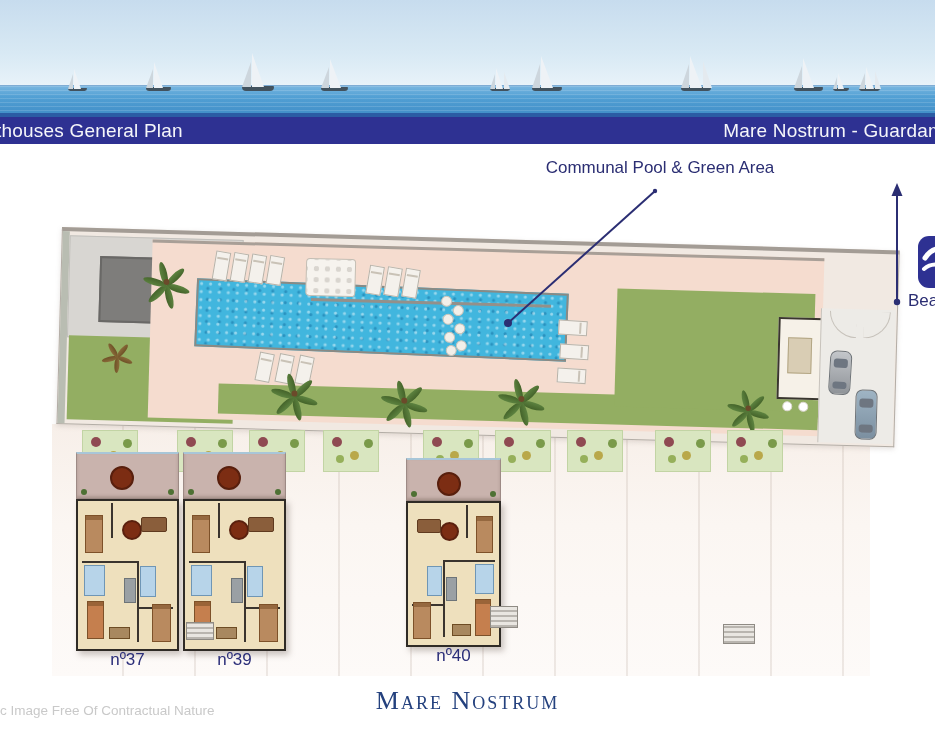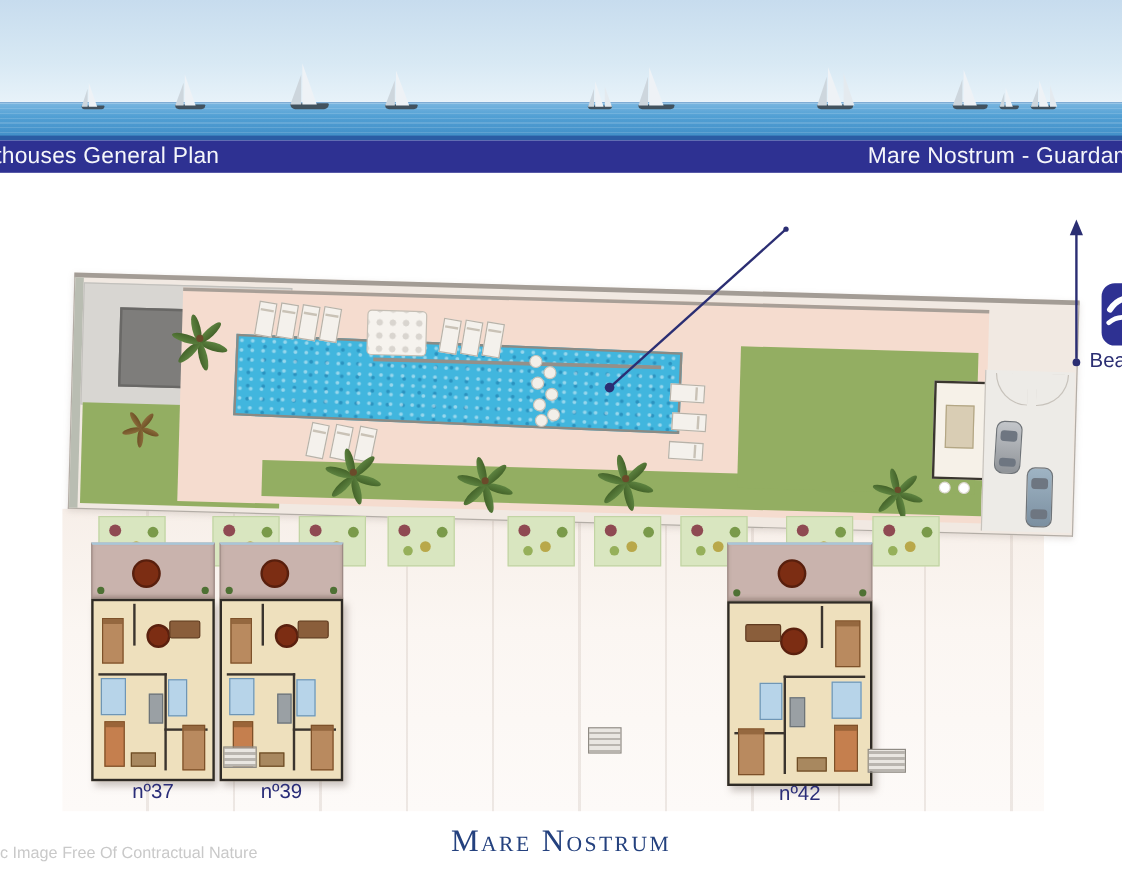--- a/index.html
+++ b/index.html
@@ -189,20 +189,21 @@
         </div>
         <div class="hull" style="width: 20.9px; height: 3.08px; margin-top: -1px;"></div>
       </div>
     </div>
 
   <div class="banner">
     <span class="btxt left">thouses General Plan</span>
     <span class="btxt right">Mare Nostrum - Guardam</span>
   </div>
 
+  <div class="pool-label">Communal Pool &amp; Green Area</div>
 
   <div class="beach-icon">
     <svg width="42" height="52" viewBox="0 0 42 52">
       <path d="M7 22 C 15 10, 27 10, 35 19" stroke="#ffffff" stroke-width="5" fill="none" stroke-linecap="round"></path>
       <path d="M6 33 C 13 27, 22 27, 29 33" stroke="#ffffff" stroke-width="4" fill="none" stroke-linecap="round"></path>
     </svg>
   </div>
   <div class="beach-label">Bea</div>
 
   <svg class="overlay" viewBox="0 0 935 735">
@@ -423,49 +424,49 @@
             <div class="fkit" style="left: 44px; top: 75px; width: 10px; height: 23px;"></div>
             <div class="fward" style="left: 29px; top: 124px; width: 19px; height: 10px;"></div>
           </div>
         </div>
       <div class="ulabel" style="top:198px">nº39</div>
     </div>
     <div class="stairs" style="left:110px;top:170px;width:26px;height:16px"></div>
   </div>
 
   <div class="bgroup" id="groupB" style="left:406px;top:458px">
-    <div class="stairs" style="left:84px;top:148px;width:26px;height:20px"></div>
-  </div>
-
-  <div class="bgroup" id="groupC" style="left:606px;top:452px">
-    <div class="unit" style="width:121px">
-      <div class="terrace" style="height:46px">
-          <div class="ttable" style="left: 40.82px; top: 12px; width: 20px; height: 20px;"></div>
+    <div class="unit" style="width:95px">
+      <div class="terrace" style="height:40px">
+          <div class="ttable" style="left: 29.9px; top: 12px; width: 20px; height: 20px;"></div>
           <div class="tplant" style="left: 4px; bottom: 3px;"></div>
           <div class="tplant" style="right: 4px; bottom: 3px;"></div>
         </div>
-      <div class="ubody" style="height:150px">
+      <div class="ubody" style="height:142px">
           <div class="ubody-inner" style="transform: scaleX(-1);">
-            <div class="fw" style="left: 2px; top: 58px; width: 68px; height: 2px;"></div>
-            <div class="fw" style="left: 68px; top: 58px; width: 2px; height: 82px;"></div>
-            <div class="fw" style="left: 37px; top: 0px; width: 2px; height: 35px;"></div>
-            <div class="fw" style="left: 68px; top: 105px; width: 43px; height: 2px;"></div>
-            <div class="fbath" style="left: 5px; top: 63px; width: 23px; height: 29px;"></div>
-            <div class="fbath" style="left: 71px; top: 64px; width: 17px; height: 29px;"></div>
-            <div class="fbed" style="left: 6px; top: 12px; width: 19px; height: 37px; background: rgb(185, 138, 95);"></div>
-            <div class="fbed" style="left: 86px; top: 102px; width: 20px; height: 37px; background: rgb(185, 138, 95);"></div>
-            <div class="fbed" style="left: 8px; top: 99px; width: 18px; height: 37px; background: rgb(197, 127, 78);"></div>
-            <div class="ftab" style="left: 50px; top: 18px; width: 19px; height: 19px;"></div>
-            <div class="fsofa" style="left: 72px; top: 15px; width: 28px; height: 13px;"></div>
-            <div class="fkit" style="left: 52px; top: 76px; width: 11px; height: 23px;"></div>
-            <div class="fward" style="left: 34px; top: 126px; width: 23px; height: 10px;"></div>
+            <div class="fw" style="left: 2px; top: 55px; width: 52px; height: 2px;"></div>
+            <div class="fw" style="left: 52px; top: 55px; width: 2px; height: 77px;"></div>
+            <div class="fw" style="left: 29px; top: 0px; width: 2px; height: 33px;"></div>
+            <div class="fw" style="left: 52px; top: 99px; width: 33px; height: 2px;"></div>
+            <div class="fbath" style="left: 3px; top: 59px; width: 17px; height: 28px;"></div>
+            <div class="fbath" style="left: 55px; top: 61px; width: 13px; height: 28px;"></div>
+            <div class="fbed" style="left: 4px; top: 11px; width: 15px; height: 35px; background: rgb(185, 138, 95);"></div>
+            <div class="fbed" style="left: 66px; top: 97px; width: 16px; height: 35px; background: rgb(185, 138, 95);"></div>
+            <div class="fbed" style="left: 6px; top: 94px; width: 14px; height: 35px; background: rgb(197, 127, 78);"></div>
+            <div class="ftab" style="left: 38px; top: 17px; width: 15px; height: 15px;"></div>
+            <div class="fsofa" style="left: 56px; top: 14px; width: 22px; height: 12px;"></div>
+            <div class="fkit" style="left: 40px; top: 72px; width: 9px; height: 22px;"></div>
+            <div class="fward" style="left: 26px; top: 119px; width: 17px; height: 10px;"></div>
           </div>
         </div>
-      <div class="ulabel" style="top:200px">nº42</div>
-    </div>
+      <div class="ulabel" style="top:188px">nº40</div>
+    </div>
+    <div class="stairs" style="left:84px;top:148px;width:26px;height:20px"></div>
+  </div>
+
+  <div class="bgroup" id="groupC" style="left:606px;top:452px">
     <div class="stairs" style="left:117px;top:172px;width:30px;height:18px"></div>
   </div>
 
   <div class="brand">
     <div class="l1">Mare Nostrum</div>
   </div>
   <div class="disclaimer">ic Image Free Of Contractual Nature</div>
 
 </div>
 

